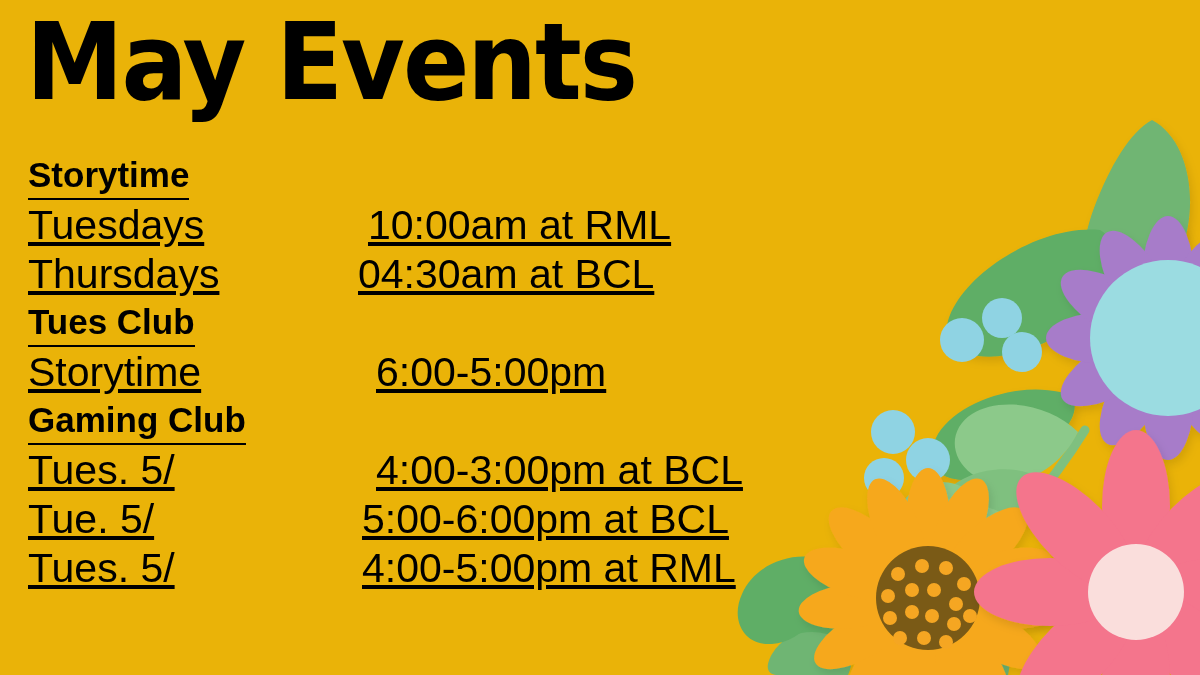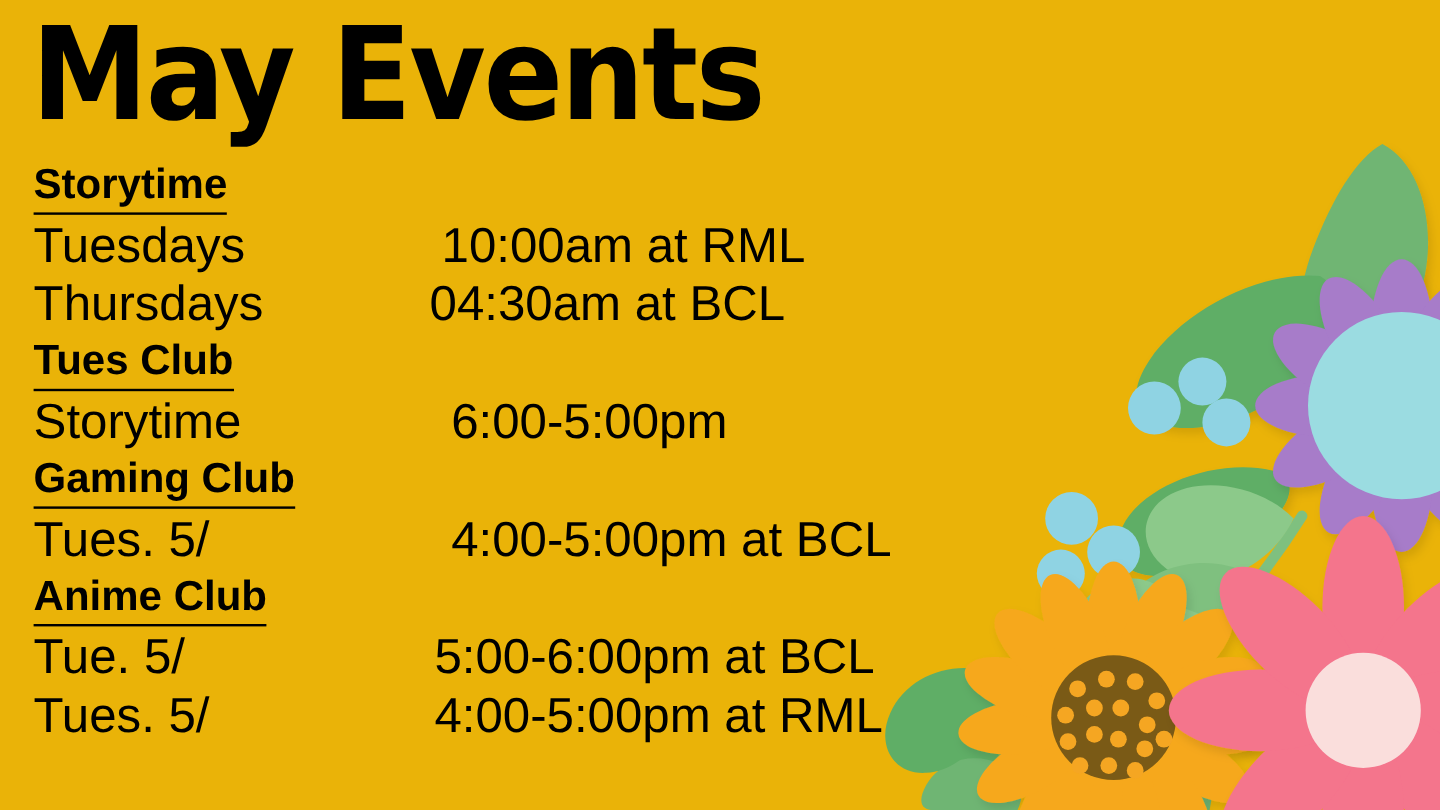--- a/index.html
+++ b/index.html
@@ -44,22 +44,23 @@
     line-height:1.05;
     letter-spacing:-2px;
     color:#000000;
     transform:scaleY(1.12) scaleX(1.02);
     transform-origin:left top;
     white-space:nowrap;
   }
 
   #schedule {
     position:absolute;
-    left:28px; top:131px;
+    left:28px; top:152px;
     width:800px;
+    text-decoration:underline;
   }
 
   .section { margin-bottom:0px; }
 
   .section-heading {
     font-family:"Liberation Sans", sans-serif;
     font-weight:bold;
     font-size:35px;
     line-height:46px;
     color:#000000;
@@ -329,26 +330,25 @@
         <div class="event-row row-indent-c">
           <span class="event-day">Storytime</span>
           <span class="event-time">6:00-5:00pm</span>
         </div>
       </div>
 
       <div class="section">
         <div class="section-heading">Gaming Club</div>
         <div class="event-row row-indent-c">
           <span class="event-day">Tues. 5/</span>
-          <span class="event-time">4:00-5:00pm at BCL</span>
+          <span class="event-time">4:00-3:00pm at BCL</span>
         </div>
       </div>
 
       <div class="section">
-        <div class="section-heading">Anime Club</div>
         <div class="event-row row-indent-d">
           <span class="event-day">Tue. 5/</span>
           <span class="event-time">5:00-6:00pm at BCL</span>
         </div>
         <div class="event-row row-indent-d">
           <span class="event-day">Tues. 5/</span>
           <span class="event-time">4:00-5:00pm at RML</span>
         </div>
       </div>
 

